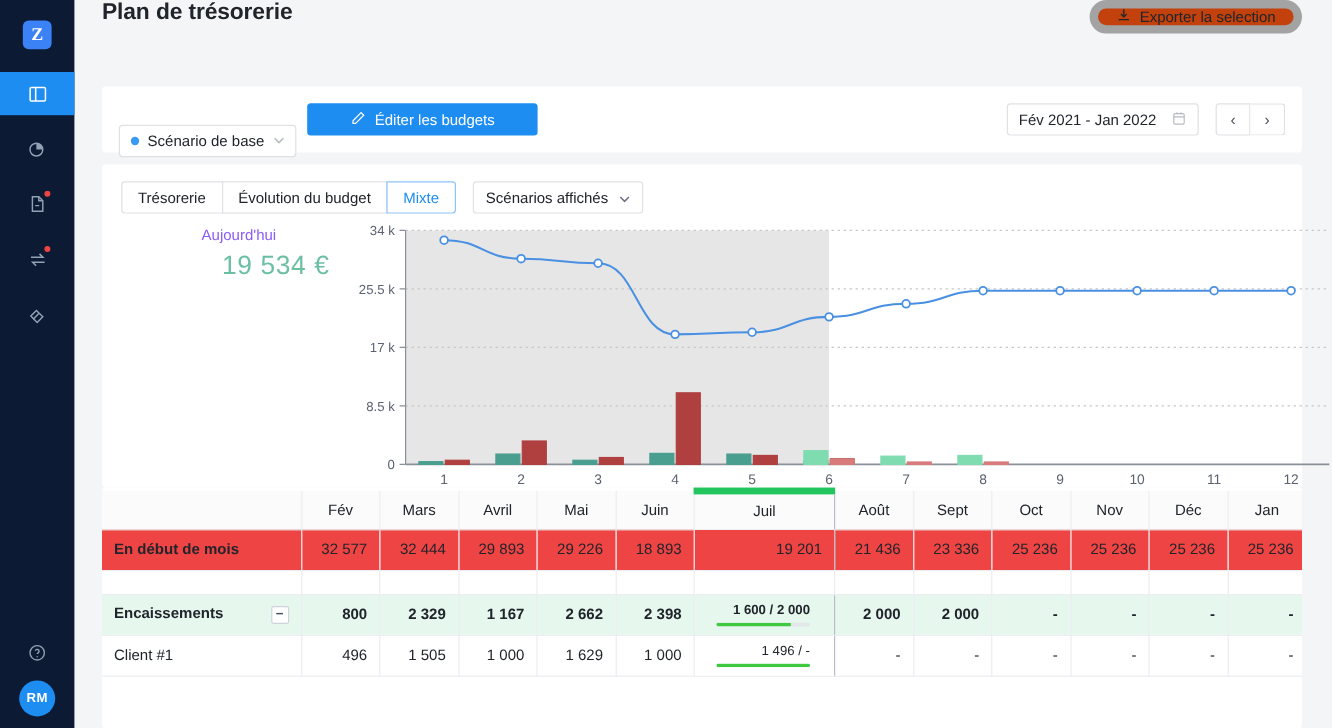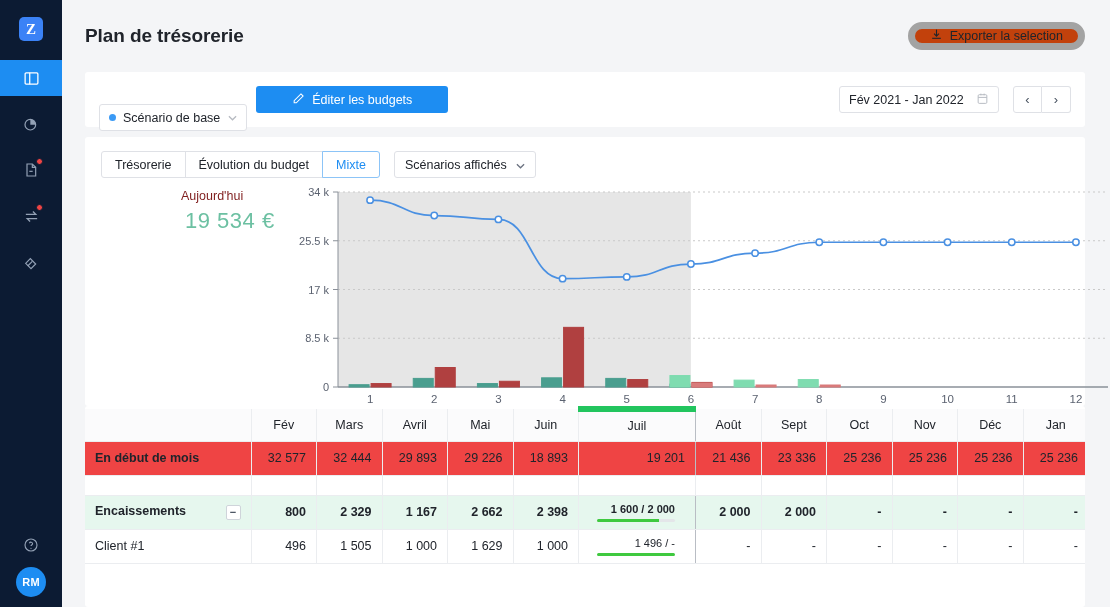--- a/index.html
+++ b/index.html
@@ -41,21 +41,21 @@
   .avatar {
     width: 30px; height: 30px; border-radius: 50%; background: #1d8df2;
     color: #fff; font-size: 11px; font-weight: bold;
     display: flex; align-items: center; justify-content: center; letter-spacing: .3px;
   }
 
   
   #main { flex: 1; height: 607px; overflow: hidden; display: flex; flex-direction: column; background: #f4f5f7; }
 
   #topbar {
-    height: 72px; display: flex; align-items: center; justify-content: space-between;
+    height: 72px; display: flex; justify-content: space-between;
     padding: 0 25px 0 23px; flex: 0 0 72px;
   }
   #page-title { font-size: 19px; font-weight: bold; color: #20242b; letter-spacing: -.1px; }
   #export-btn {
     display: flex; align-items: center; gap: 7px;
     height: 28px; padding: 0 15px; border-radius: 14px;
     background: #c2410c; border: 7px solid #a3a3a3; color: #20242b;
     font-size: 12.5px; cursor: pointer;
   }
 
@@ -108,21 +108,21 @@
   .tab:last-child { border-radius: 0 3px 3px 0; }
   .tab.active { color: #1d8df2; border-color: #8cc4f7; z-index: 2; }
   #scenario-filter {
     height: 27px; border: 1px solid #dfe1e6; border-radius: 3px; background: #fff;
     display: flex; align-items: center; gap: 9px; padding: 0 10px;
     font-size: 12.5px; color: #20242b; cursor: pointer;
   }
 
   
   #chartwrap { position: relative; height: 222px; margin-top: 6px; }
-  #today-label { position: absolute; left: 96px; top: 5px; font-size: 12.5px; color: #7f1d1d; }
+  #today-label { position: absolute; left: 83px; top: 5px; font-size: 12.5px; color: #8b5cf6; }
   #today-value { position: absolute; left: 100px; top: 24px; font-size: 22px; color: #6cc0a2; letter-spacing: .5px;}
   svg#chart { position: absolute; left: 0; top: 0; }
 
   
   #tablecard { margin-top: 0px; overflow: hidden; flex: 1; }
   table { border-collapse: collapse; width: 100%; table-layout: fixed; font-size: 12.5px; color: #20242b; }
   th, td { border-right: 1px solid #ebedf0; border-bottom: 1px solid #ebedf0; }
   thead th { height: 32px; font-weight: normal; color: #20242b; text-align: center; background: #fbfbfc; font-size: 12.5px;}
   col.labelcol { width: 166px; }
   col.monthcol { width: 65.5px; }

